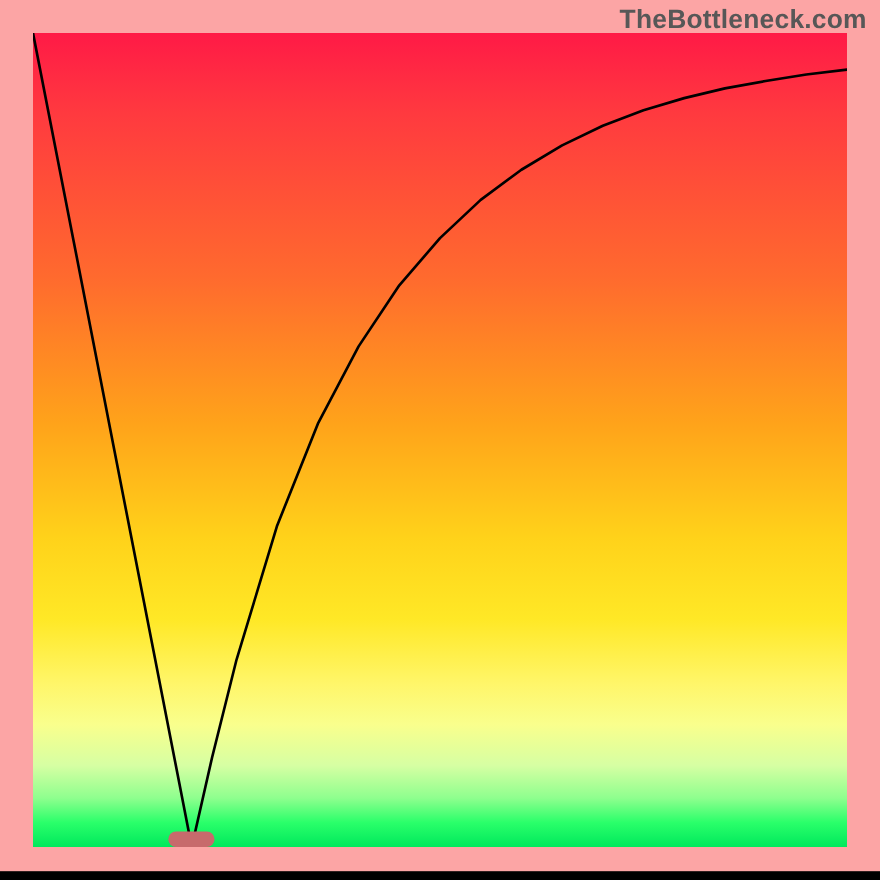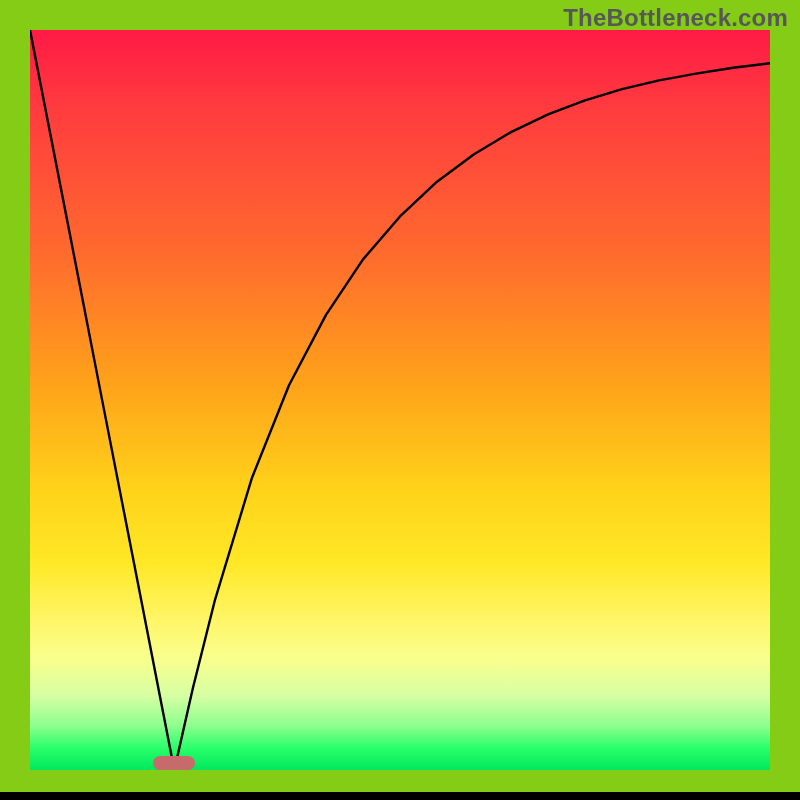--- a/index.html
+++ b/index.html
@@ -8,21 +8,21 @@
     width: 800px;
     height: 800px;
     background: #000;
     overflow: hidden;
     font-family: Arial, Helvetica, sans-serif;
   }
   .frame {
     position: relative;
     width: 800px;
     height: 792px;
-    background: #84cc16;
+    background: #fca5a5;
   }
   .watermark {
     position: absolute;
     top: 4px;
     right: 12px;
     color: #575757;
     font-size: 24px;
     font-weight: 600;
     letter-spacing: 0.2px;
     z-index: 5;

